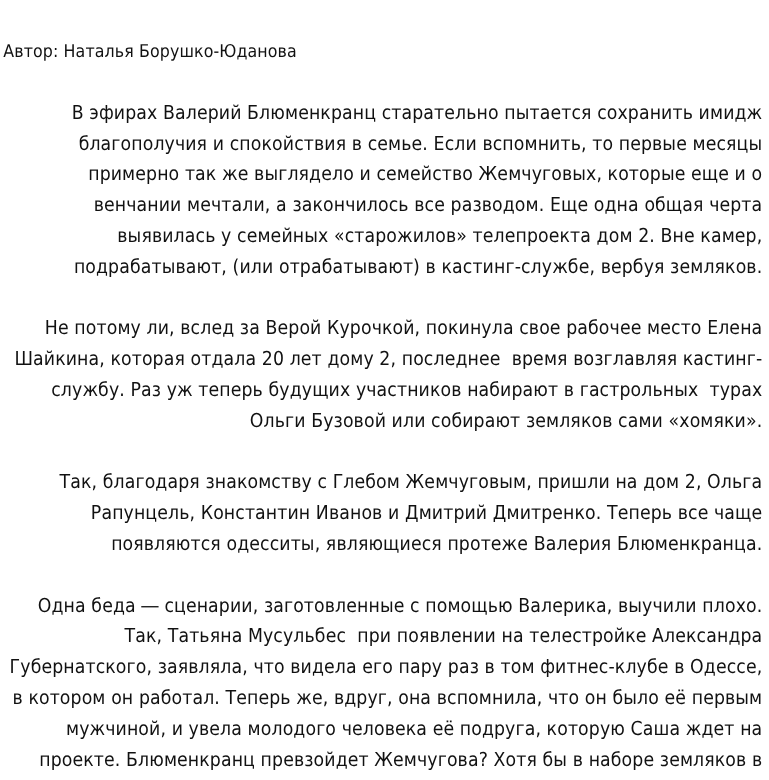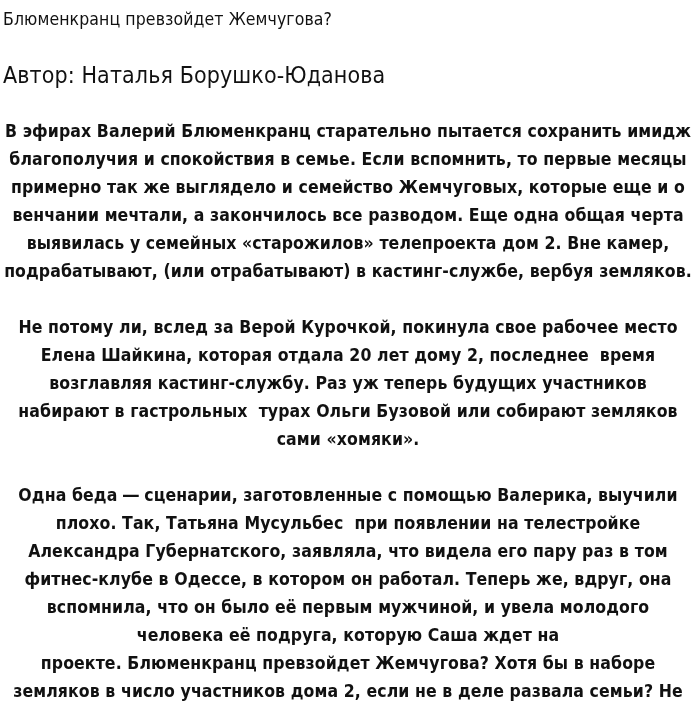--- a/index.html
+++ b/index.html
@@ -28,55 +28,54 @@
     font-size: 17.5px;
     line-height: 28px;
     font-weight: 400;
     margin: 0;
     color: #111111;
     letter-spacing: 0.1px;
     white-space: pre-wrap;
   }
 
   .byline {
-    font-size: 23px;
+    font-size: 16px;
     line-height: 28px;
     margin: 28px 0 0 0;
     color: #111111;
     letter-spacing: 0.1px;
     white-space: pre-wrap;
   }
 
   .para {
     font-size: 17.5px;
     line-height: 28px;
     margin: 28px 0 0 0;
     color: #111111;
     letter-spacing: 0.1px;
-    text-align: center;
+    text-align: right;
     white-space: pre-wrap;
     word-spacing: 0px;
-    font-weight: bold;
   }
 
   
   .para.first-body {
     margin-top: 28px;
   }
 </style>
 </head>
 <body>
 
 <div id="article">
 
-  <h1 class="headline">Блюменкранц превзойдет Жемчугова?</h1>
 
   <p class="byline">Автор: Наталья Борушко-Юданова</p>
 
   <p class="para first-body">В эфирах Валерий Блюменкранц старательно пытается сохранить имидж благополучия и спокойствия в семье. Если вспомнить, то первые месяцы примерно так же выглядело и семейство Жемчуговых, которые еще и о венчании мечтали, а закончилось все разводом. Еще одна общая черта выявилась у семейных «старожилов» телепроекта дом 2. Вне камер, подрабатывают, (или отрабатывают) в кастинг-службе, вербуя земляков.</p>
 
   <p class="para">Не потому ли, вслед за Верой Курочкой, покинула свое рабочее место Елена Шайкина, которая отдала 20 лет дому 2, последнее  время возглавляя кастинг-службу. Раз уж теперь будущих участников набирают в гастрольных  турах Ольги Бузовой или собирают земляков сами «хомяки».</p>
 
+  <p class="para">Так, благодаря знакомству с Глебом Жемчуговым, пришли на дом 2, Ольга Рапунцель, Константин Иванов и Дмитрий Дмитренко. Теперь все чаще появляются одесситы, являющиеся протеже Валерия Блюменкранца.</p>
 
   <p class="para">Одна беда ― сценарии, заготовленные с помощью Валерика, выучили плохо. Так, Татьяна Мусульбес  при появлении на телестройке Александра Губернатского, заявляла, что видела его пару раз в том фитнес-клубе в Одессе, в котором он работал. Теперь же, вдруг, она вспомнила, что он было её первым мужчиной, и увела молодого человека её подруга, которую Саша ждет на
 проекте. Блюменкранц превзойдет Жемчугова? Хотя бы в наборе земляков в число участников дома 2, если не в деле развала семьи? Не потому ли все чаще профессионалы бегут с реалити-шоу, что их места занимают бывшие домовцы?</p>
 
 </div>
 
 </body></html>

